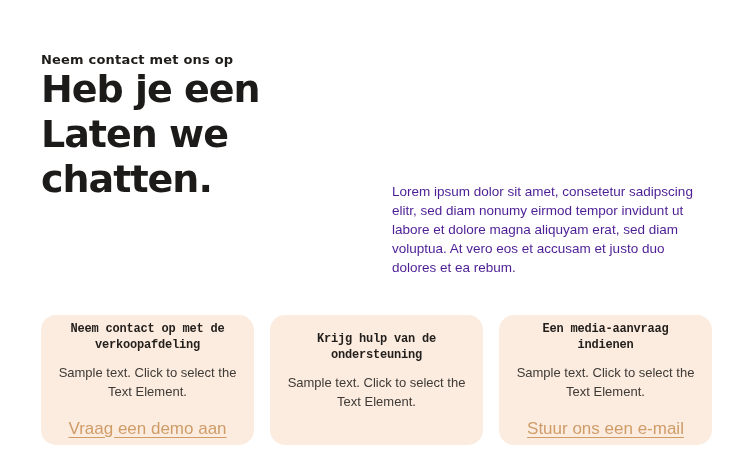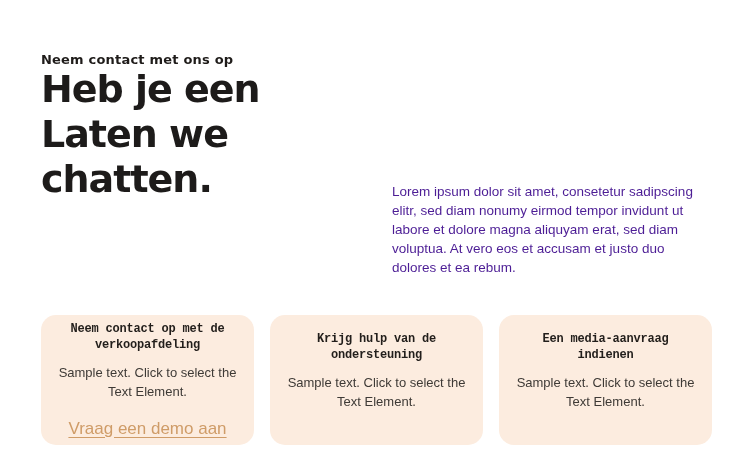--- a/index.html
+++ b/index.html
@@ -108,16 +108,17 @@
     </div>
 
     <div class="card">
       <div class="card-title">Krijg hulp van de ondersteuning</div>
       <div class="card-body">Sample text. Click to select the Text Element.</div>
     </div>
 
     <div class="card">
       <div class="card-title">Een media-aanvraag indienen</div>
       <div class="card-body">Sample text. Click to select the Text Element.</div>
+      <a class="card-link">Stuur ons een e-mail</a>
     </div>
 
   </div>
 </div>
 
 </body></html>

